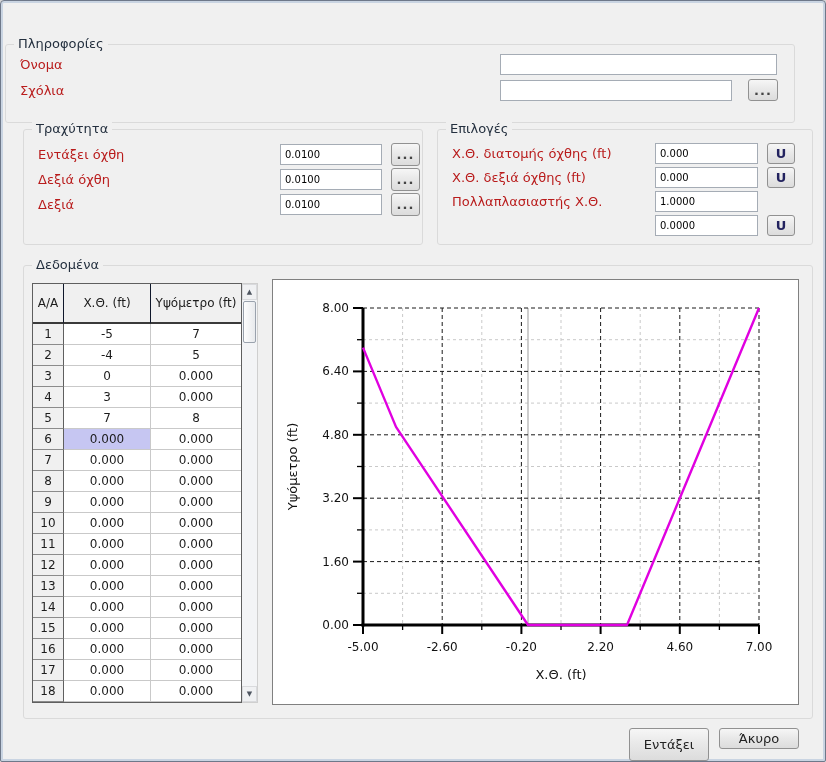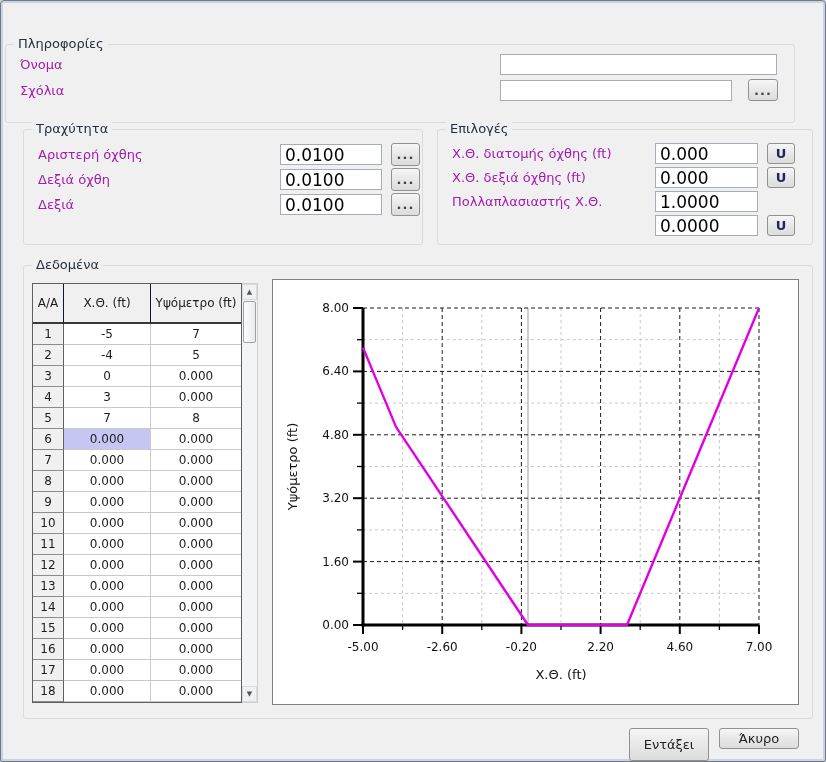--- a/index.html
+++ b/index.html
@@ -16,23 +16,23 @@
     display:flex;align-items:center;padding-left:9px;color:#404b5c;font-size:13px;}
   .close-btn{position:absolute;top:4px;right:4px;width:25px;height:19px;
     background:linear-gradient(#fbfcfd,#e9ecf0 45%,#d7dce2);
     border:1px solid #8b94a3;border-radius:3px;display:flex;align-items:center;justify-content:center;
     color:#68707d;font-weight:bold;font-size:11px;line-height:1;}
 
   .groupbox{position:absolute;border:1px solid #dadada;border-radius:3px;}
   .gb-title{position:absolute;top:-9px;left:8px;background:#f0f0f0;padding:0 4px;
     font-size:13px;color:#24303f;white-space:nowrap;}
 
-  .lbl{position:absolute;white-space:nowrap;font-size:13px;color:#a21caf;}
+  .lbl{position:absolute;white-space:nowrap;font-size:13px;color:#b91c1c;}
   .tbx{position:absolute;height:21px;border:1px solid #a5acb5;background:#fff;
-    font-family:"DejaVu Sans","Liberation Sans",sans-serif;font-size:17px;padding:0 4px;color:#000;}
+    font-family:"DejaVu Sans","Liberation Sans",sans-serif;font-size:10px;padding:0 4px;color:#000;}
   .btn{position:absolute;background:linear-gradient(#f6f6f6,#e9e9e9 45%,#dcdcdc);
     border:1px solid #919191;border-radius:3px;font-family:inherit;font-size:13px;color:#222;
     display:flex;align-items:center;justify-content:center;padding:0;}
   .btn.dots{font-weight:bold;color:#444;letter-spacing:1px;}
   .btn.ubtn{font-weight:bold;color:#23235f;}
 
   
   .table-wrap{position:absolute;left:8px;top:17px;display:flex;}
   .table-cols{border:1px solid #5f5f5f;background:#fff;}
   .thead{display:grid;grid-template-columns:31px 87px 90px;height:40px;}
@@ -77,21 +77,21 @@
     <span class="lbl" style="left:14px;top:12px;">Όνομα</span>
     <input class="tbx" style="left: 494px; top: 9px; width: 277px;" value="">
     <span class="lbl" style="left:14px;top:38px;">Σχόλια</span>
     <input class="tbx" style="left: 494px; top: 35px; width: 232px;" value="">
     <button class="btn dots" style="left:742px;top:34px;width:30px;height:22px;">...</button>
   </div>
 
   <div class="groupbox" style="left:22px;top:128px;width:400px;height:116px;">
     <span class="gb-title">Τραχύτητα</span>
 
-    <span class="lbl" style="left:14px;top:17px;">Αριστερή όχθης</span>
+    <span class="lbl" style="left:14px;top:17px;">Εντάξει όχθη</span>
     <input class="tbx" style="left: 256px; top: 14px; width: 102px;" value="0.0100">
     <button class="btn dots" style="left:367px;top:13px;width:29px;height:23px;">...</button>
 
     <span class="lbl" style="left:14px;top:42px;">Δεξιά όχθη</span>
     <input class="tbx" style="left: 256px; top: 39px; width: 102px;" value="0.0100">
     <button class="btn dots" style="left:367px;top:38px;width:29px;height:23px;">...</button>
 
     <span class="lbl" style="left:14px;top:67px;">Δεξιά</span>
     <input class="tbx" style="left: 256px; top: 64px; width: 102px;" value="0.0100">
     <button class="btn dots" style="left:367px;top:63px;width:29px;height:23px;">...</button>

